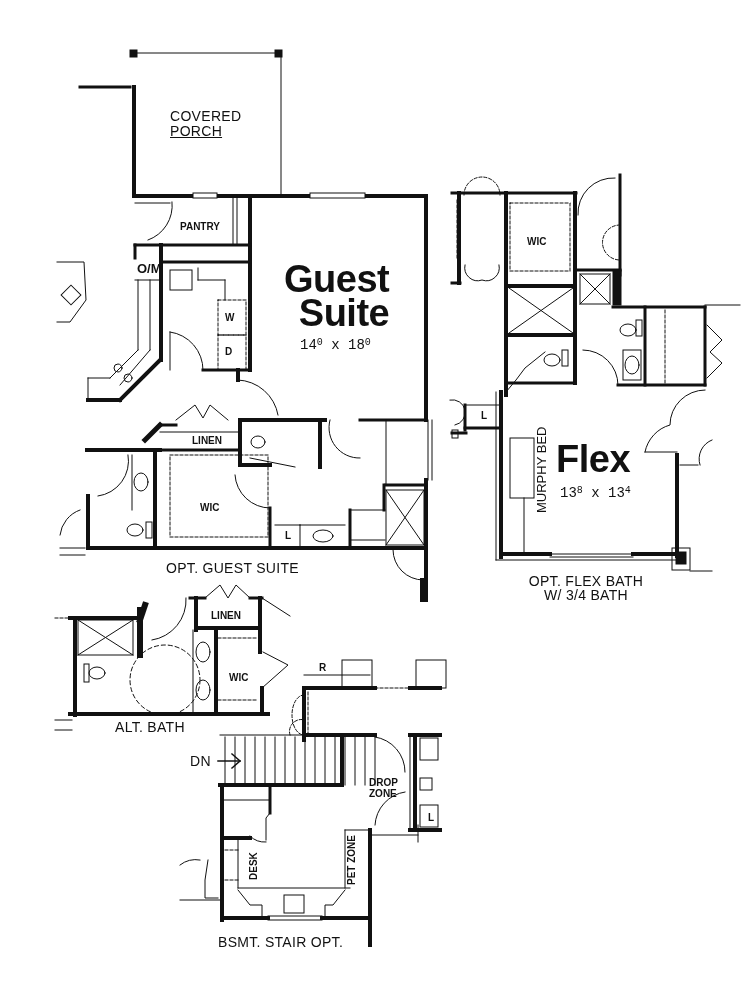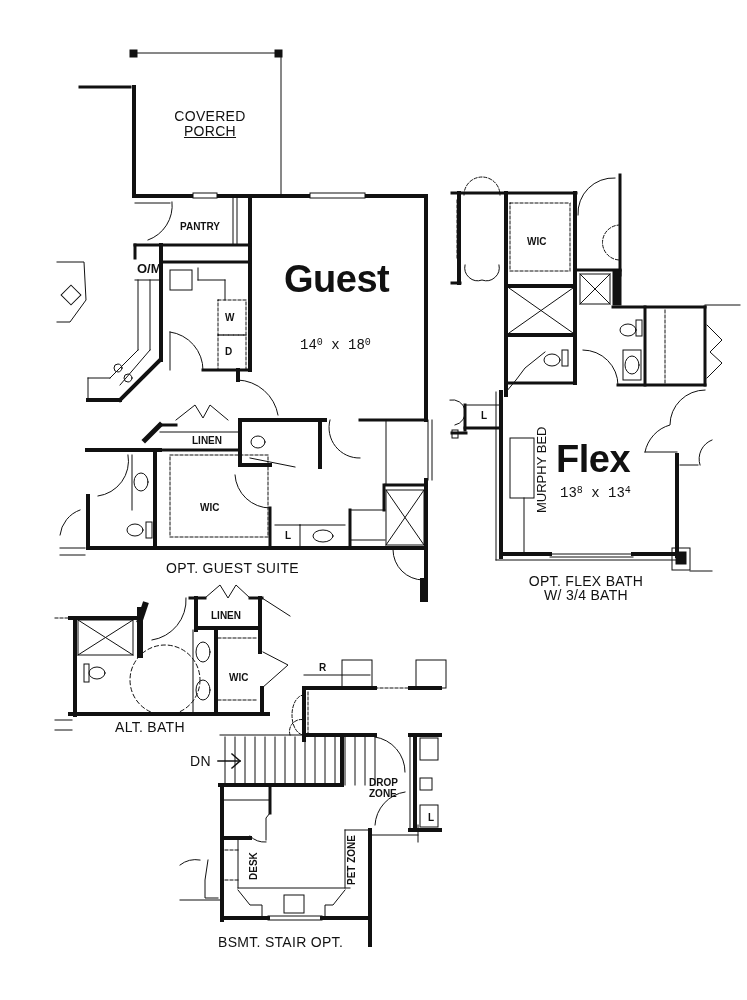--- a/index.html
+++ b/index.html
@@ -293,31 +293,32 @@
       <path d="M 180 865 A 25 25 0 0 1 200 860" stroke-width="1"></path>
     </g>
 
     <g>
       <line x1="218" y1="761" x2="240" y2="761" stroke-width="1.5"></line>
       <path d="M 232 754 L 240 761 L 232 768" stroke-width="1.5"></path>
     </g>
   </g>
 </svg>
 
-<div class="lbl caption" style="left:170px; top:109px; text-align:center; width:80px;">
+<div class="lbl caption" style="left:170px; top:109px; text-align:left; width:80px;">
   <div>COVERED</div>
   <div style="margin-top:1px;text-decoration:underline;">PORCH</div>
 </div>
 <div class="lbl small-bold" style="left:180px; top:222px;">PANTRY</div>
 <div class="lbl small-bold" style="left:137px; top:262px; font-size:13px;">O/M</div>
 <div class="lbl small-bold" style="left:225px; top:313px;">W</div>
 <div class="lbl small-bold" style="left:225px; top:347px;">D</div>
 
 <div class="lbl big" style="left:284px; top:262px; text-align:right; line-height:34px;">
   <div>Guest</div>
+  <div>Suite</div>
 </div>
 <div class="lbl dims" style="left:300px; top:338px;">
   <span>14</span><sup>0</sup>
   <span>x</span>
   <span>18</span><sup>0</sup>
 </div>
 
 <div class="lbl small-bold" style="left:192px; top:436px;">LINEN</div>
 <div class="lbl small-bold" style="left:200px; top:503px;">WIC</div>
 <div class="lbl small-bold" style="left:285px; top:531px;">L</div>

